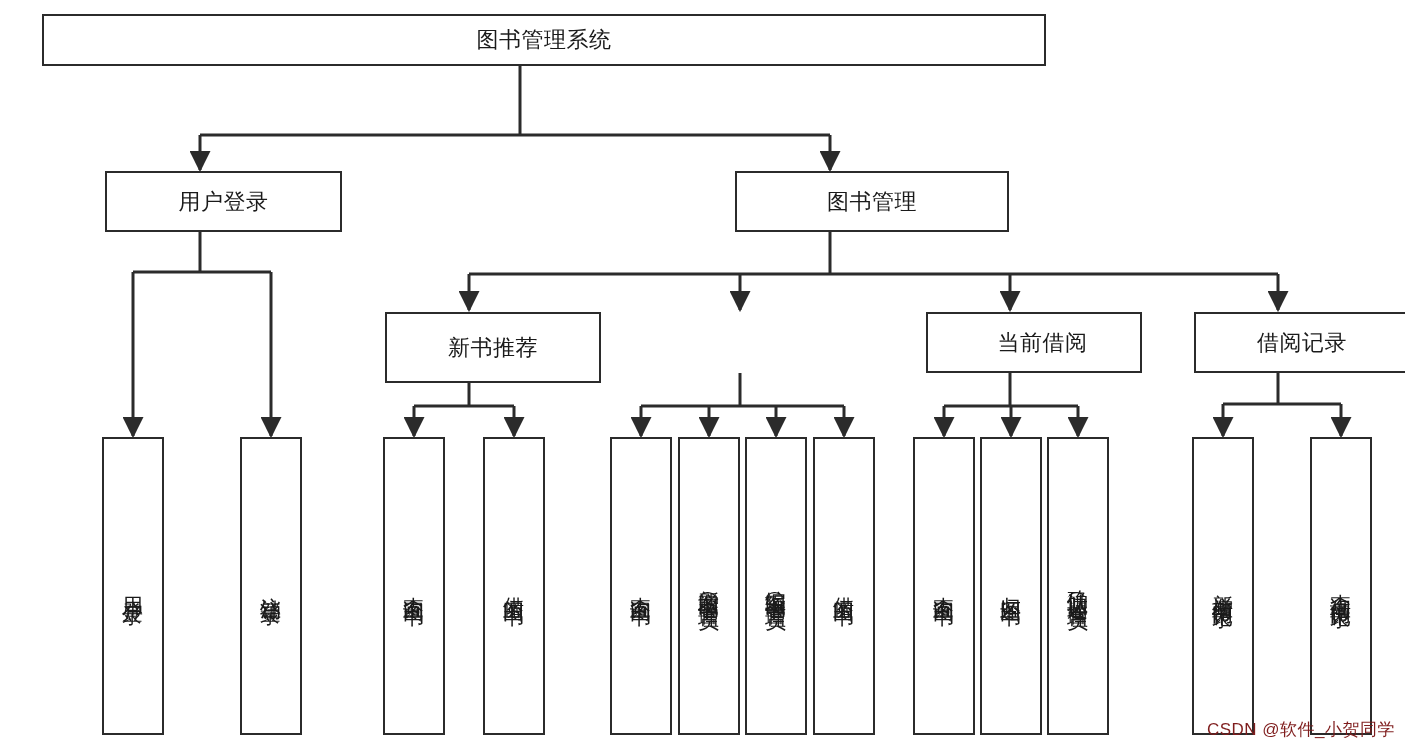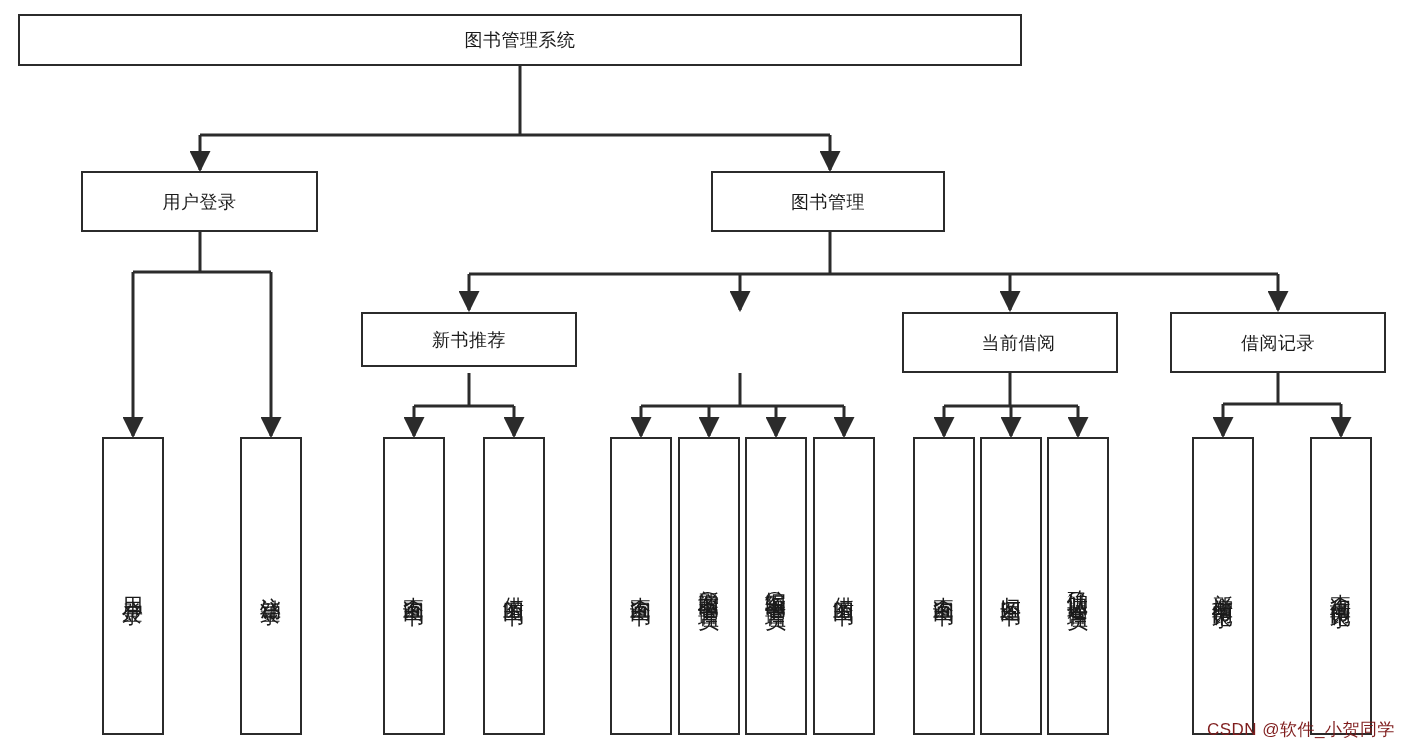--- a/index.html
+++ b/index.html
@@ -31,23 +31,24 @@
     box-sizing: border-box;
     border: 2px solid #2b2b2b;
     background: #ffffff;
     display: flex;
     align-items: center;
     justify-content: center;
     color: #1a1a1a;
     z-index: 2;
   }
   .node-h {
-    font-size: 18px;
+    font-size: 22px;
     letter-spacing: 0.5px;
     white-space: nowrap;
+    margin-left: 24px;
   }
   .node-v {
     font-size: 21px;
     writing-mode: vertical-rl;
     text-orientation: upright;
     letter-spacing: 3px;
     line-height: 1;
     white-space: nowrap;
   }
   .watermark {
@@ -113,23 +114,23 @@
       <path d="M 1278 373 L 1278 404"></path>
       <path d="M 1223 404 L 1341 404"></path>
       <path d="M 1223 404 L 1223 436" marker-end="url(#arrow)"></path>
       <path d="M 1341 404 L 1341 436" marker-end="url(#arrow)"></path>
     </g>
   </svg>
 
   <div class="node node-h" style="left:18px; top:14px; width:1004px; height:52px;">图书管理系统</div>
 
   <div class="node node-h" style="left:81px; top:171px; width:237px; height:61px;">用户登录</div>
-  <div class="node node-h" style="left:711px; top:171px; width:234px; height:61px;">图书管理</div>
+  <div class="node node-h" style="left:711px; top:171px; width:274px; height:61px;">图书管理</div>
 
-  <div class="node node-h" style="left:361px; top:312px; width:216px; height:55px;">新书推荐</div>
+  <div class="node node-h" style="left:361px; top:312px; width:216px; height:71px;">新书推荐</div>
   <div class="node node-h" style="left:902px; top:312px; width:216px; height:61px;padding-left:17px;">当前借阅</div>
   <div class="node node-h" style="left:1170px; top:312px; width:216px; height:61px;">借阅记录</div>
 
   <div class="node node-v" style="left:102px; top:437px; width:62px; height:298px;">用户登录</div>
   <div class="node node-v" style="left:240px; top:437px; width:62px; height:298px;">注销登录</div>
 
   <div class="node node-v" style="left:383px; top:437px; width:62px; height:298px;">查询图书</div>
   <div class="node node-v" style="left:483px; top:437px; width:62px; height:298px;">借阅图书</div>
 
   <div class="node node-v" style="left:610px; top:437px; width:62px; height:298px;">查询图书</div>

